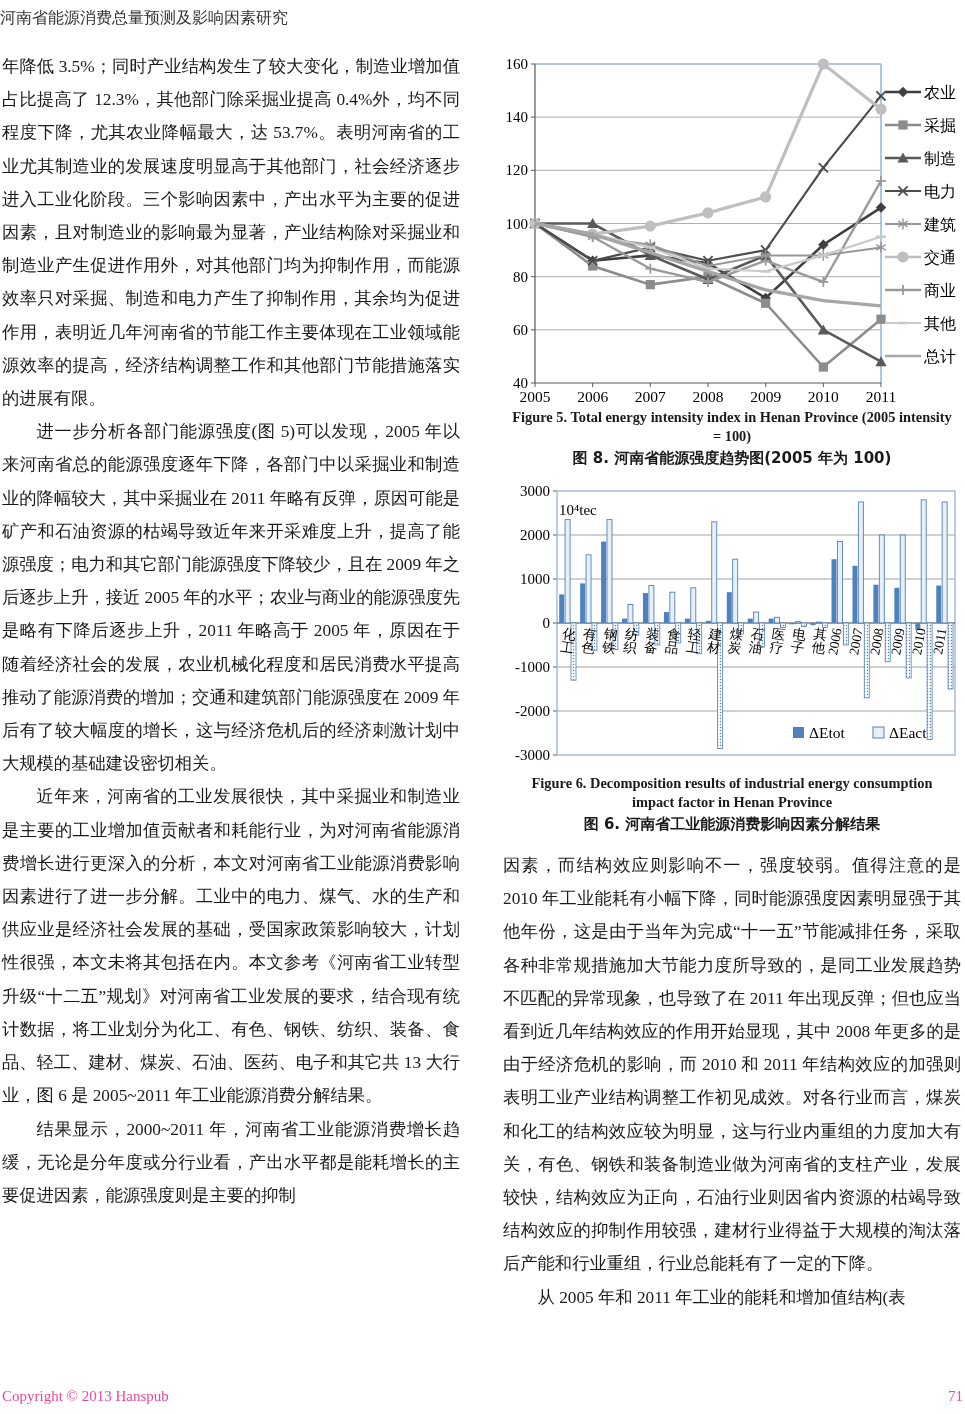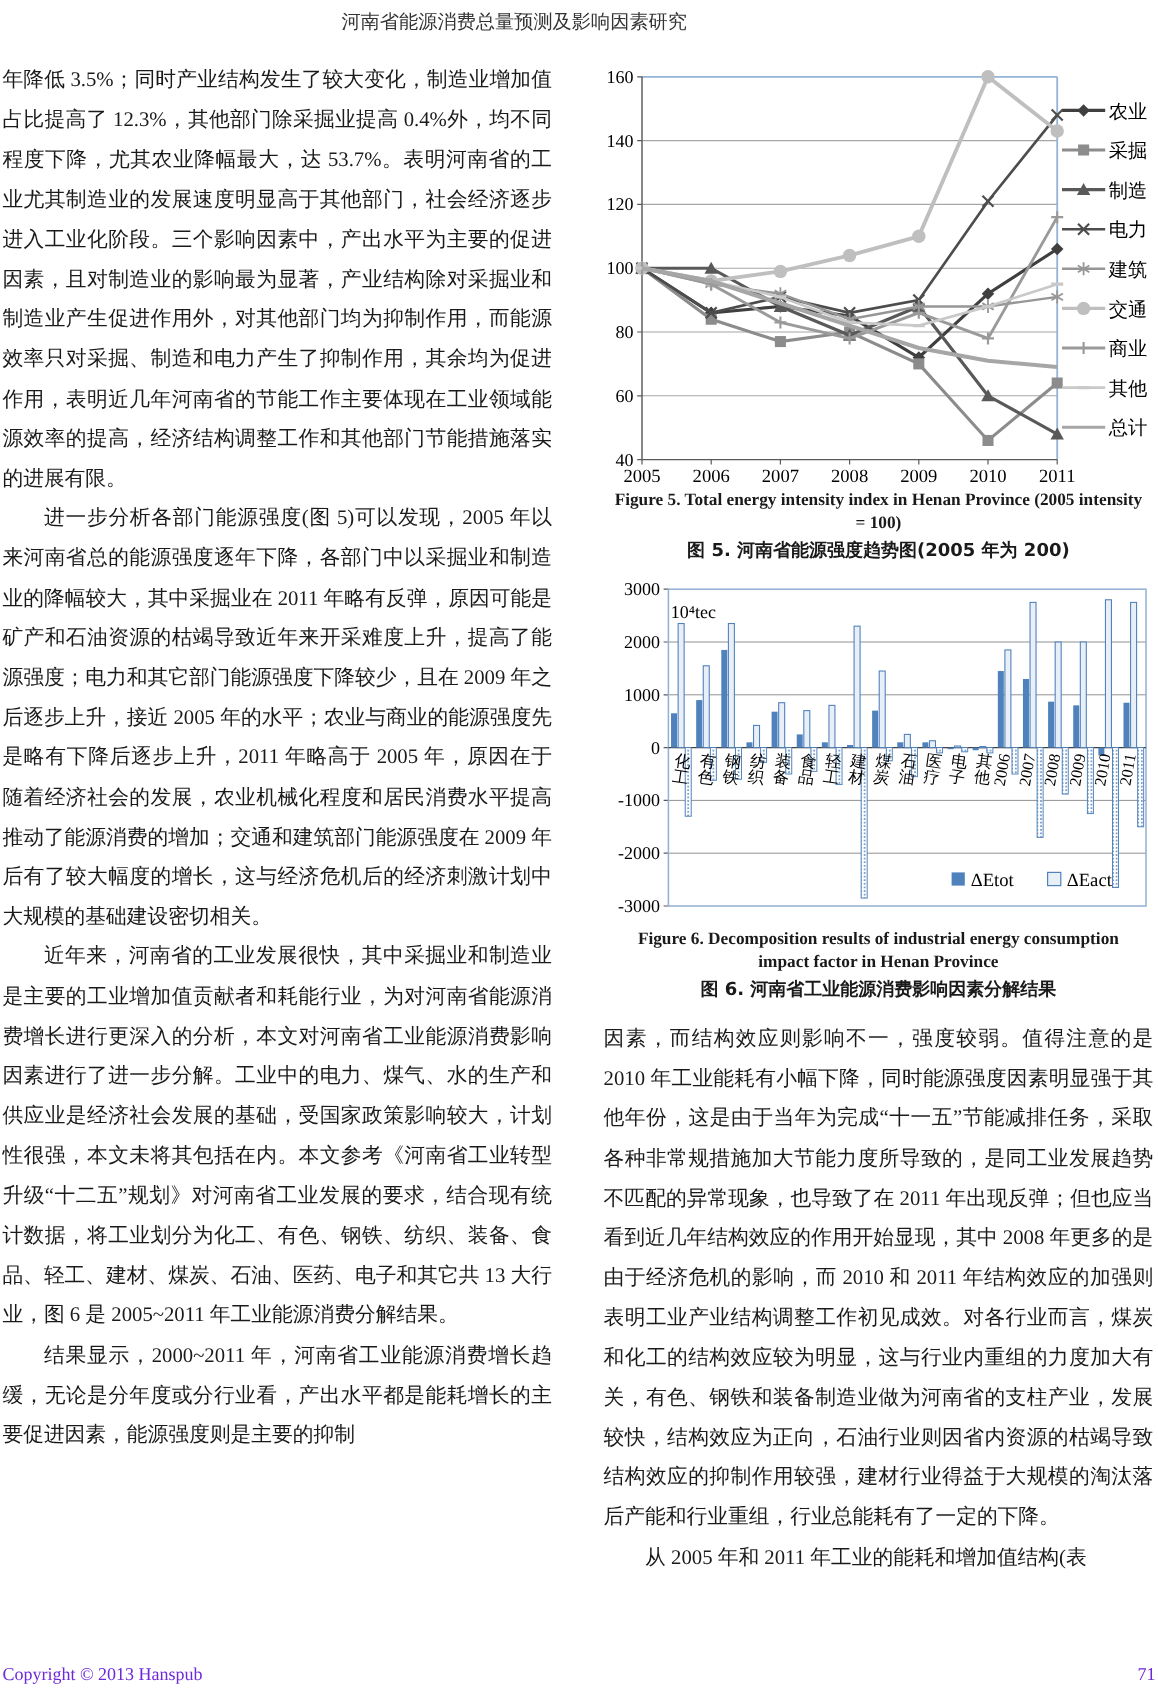--- a/index.html
+++ b/index.html
@@ -1,39 +1,39 @@
 <!DOCTYPE html>
 <html><head>
 <meta charset="utf-8">
 <style>
   html,body{margin:0;padding:0;background:#ffffff;}
   body{width:965px;height:1414px;position:relative;overflow:hidden;
        font-family:"Liberation Serif","DejaVu Serif",serif;color:#1a1a1a;}
-  .page-header{position:absolute;top:8px;left:0;width:857px;text-align:center;
+  .page-header{position:absolute;top:8px;left:0;width:857px;
        font-size:16px;color:#333;}
   .col{position:absolute;top:50px;width:458px;}
   .col-left{left:2px;}
   .col-right{left:503px;}
   .para{font-size:17.3px;line-height:33.2px;text-align:justify;margin:0;
         text-justify:inter-ideograph;}
   .indent{text-indent:2em;}
   .sec-heading{font-size:17.6px;font-weight:bold;margin:10px 0 8px 0;
         font-family:"Liberation Serif","DejaVu Sans",serif;}
   .figure-block{width:458px;}
   .caption-en{font-size:14.4px;font-weight:bold;text-align:center;line-height:19px;
         margin:6px auto 2px auto;width:440px;}
   .caption-zh{font-size:15px;font-weight:bold;text-align:center;line-height:21px;
         margin:0 0 14px 0;font-family:"DejaVu Sans","Liberation Sans",sans-serif;}
   .chart-svg{display:block;}
   .tick{font-family:"Liberation Serif","DejaVu Serif",serif;font-size:15px;fill:#000;}
   .xtick{font-family:"Liberation Serif","DejaVu Serif",serif;font-size:15.5px;fill:#000;}
   .legend-zh{font-family:"Liberation Serif","DejaVu Sans",serif;font-size:16px;fill:#000;}
   .cat{font-family:"Liberation Serif","DejaVu Sans",serif;font-size:13.5px;fill:#000;}
   .blegend{font-family:"Liberation Serif","DejaVu Serif",serif;font-size:15.5px;fill:#000;}
-  .page-footer{position:absolute;top:1388px;left:2px;width:961px;font-size:15px;color:#6d28d9;}
+  .page-footer{position:absolute;top:1388px;left:2px;width:961px;font-size:15px;color:#ec4899;}
   .footer-left{float:left;}
   .footer-right{float:right;}
 </style>
 </head>
 <body>
 
 <div class="page-header">河南省能源消费总量预测及影响因素研究</div>
 
 <div class="col col-left">
   <p class="para">年降低 3.5%；同时产业结构发生了较大变化，制造业增加值占比提高了 12.3%，其他部门除采掘业提高 0.4%外，均不同程度下降，尤其农业降幅最大，达 53.7%。表明河南省的工业尤其制造业的发展速度明显高于其他部门，社会经济逐步进入工业化阶段。三个影响因素中，产出水平为主要的促进因素，且对制造业的影响最为显著，产业结构除对采掘业和制造业产生促进作用外，对其他部门均为抑制作用，而能源效率只对采掘、制造和电力产生了抑制作用，其余均为促进作用，表明近几年河南省的节能工作主要体现在工业领域能源效率的提高，经济结构调整工作和其他部门节能措施落实的进展有限。</p>
@@ -200,21 +200,21 @@
         <line x1="315.3333333333333" y1="205.39999999999998" x2="325.3333333333333" y2="205.39999999999998" stroke="#c9c9c9" stroke-width="2.6"></line>
         <line x1="373" y1="186.79166666666669" x2="383" y2="186.79166666666669" stroke="#c9c9c9" stroke-width="2.6"></line>
         <line x1="382" y1="273" x2="418" y2="273" stroke="#c9c9c9" stroke-width="2.2"></line>
         <line x1="395" y1="273" x2="405" y2="273" stroke="#c9c9c9" stroke-width="2.6"></line>
         <text x="421" y="279" class="legend-zh">其他</text>
         <polyline points="32,173.5 89.66666666666666,184.13333333333333 147.33333333333331,202.74166666666667 205,221.35000000000002 262.66666666666663,239.95833333333331 320.3333333333333,250.59166666666664 378,255.90833333333333" fill="none" stroke="#a6a6a6" stroke-width="3.4"></polyline>
         <line x1="382" y1="306" x2="418" y2="306" stroke="#a6a6a6" stroke-width="2.6"></line>
         <text x="421" y="312" class="legend-zh">总计</text>
       </svg>
     <div class="caption-en">Figure 5. Total energy intensity index in Henan Province (2005 intensity = 100)</div>
-    <div class="caption-zh">图 5. 河南省能源强度趋势图(2005 年为 200)</div>
+    <div class="caption-zh">图 8. 河南省能源强度趋势图(2005 年为 100)</div>
   </div>
 
   <div class="figure-block">
     <svg id="fig6-svg" class="chart-svg" width="458" height="285" viewBox="0 0 458 285">
       <defs>
         <pattern id="dotpat" width="3" height="3" patternUnits="userSpaceOnUse">
           <rect x="0" y="0" width="3" height="3" fill="#ffffff"></rect>
           <circle cx="1.5" cy="1.5" r="0.75" fill="#4f81bd"></circle>
         </pattern>
       </defs>

